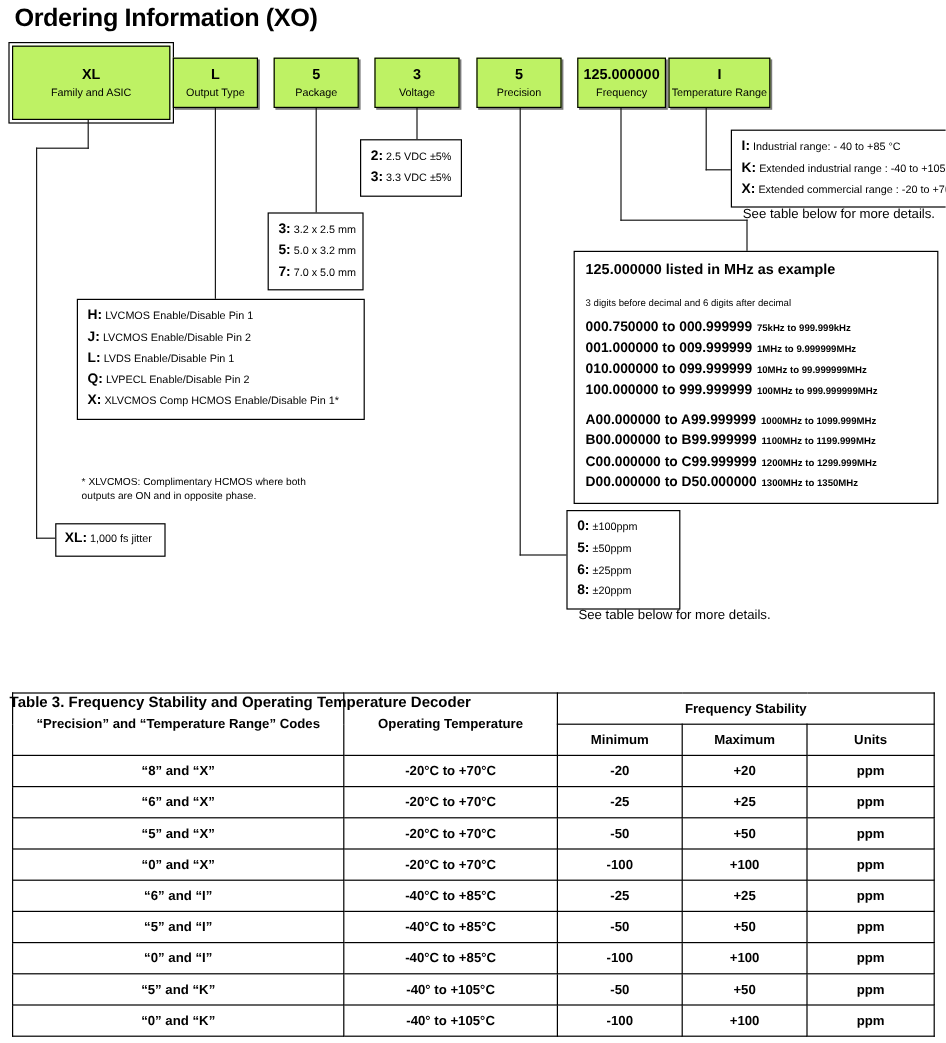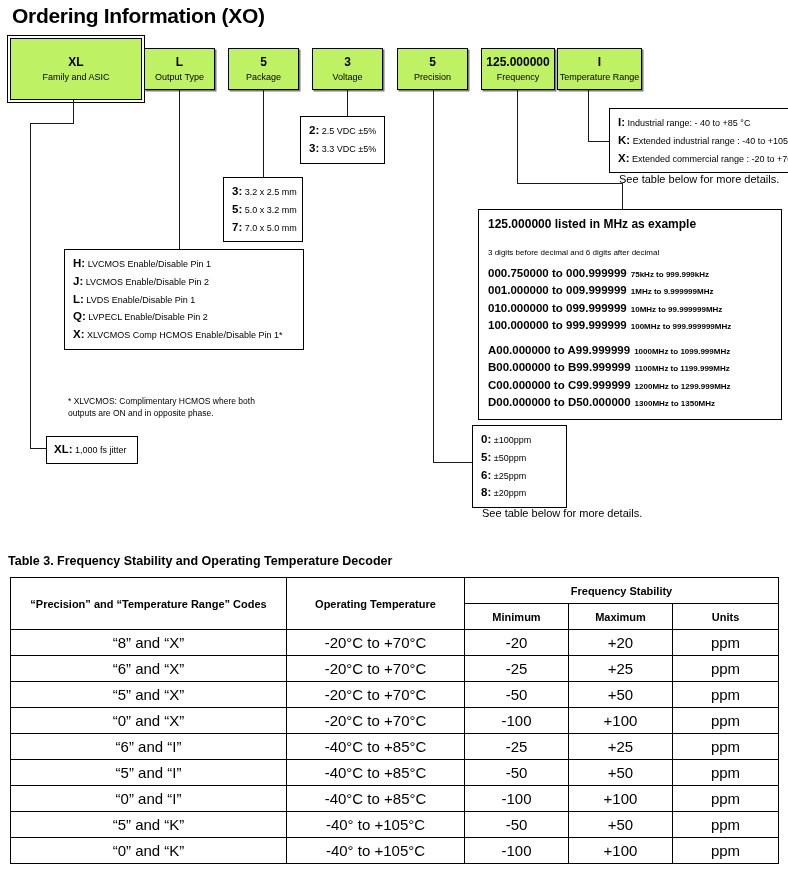--- a/index.html
+++ b/index.html
@@ -106,43 +106,43 @@
   }
   .freq-row .rng {
     font-size: 8px;
     font-weight: bold;
     margin-left: 4px;
   }
   .freq-gap { height: 8px; }
 
   
   #table-title {
-    left: 8px; top: 554px;
+    left: 8px; top: 578px;
     font-size: 12.5px;
     font-weight: bold;
   }
   #decoder-table {
     left: 10px; top: 577px;
     width: 768px;
     border-collapse: collapse;
     table-layout: fixed;
   }
   #decoder-table th,
   #decoder-table td {
     border: 1.2px solid #000;
     text-align: center;
     font-size: 11px;
     font-weight: bold;
     padding: 0;
     height: 25px;
     vertical-align: middle;
   }
   #decoder-table td {
-    font-weight: normal;
-    font-size: 15px;
+    font-weight: bold;
+    font-size: 11px;
   }
 </style>
 </head>
 <body>
 
 <div class="abs" id="page-title">Ordering Information (XO)</div>
 
 <div id="pn-row">
     <div class="pn-box abs primary" style="left: 10px; top: 38px; width: 132px; height: 62px;">
       <div class="pn-code">XL</div>

